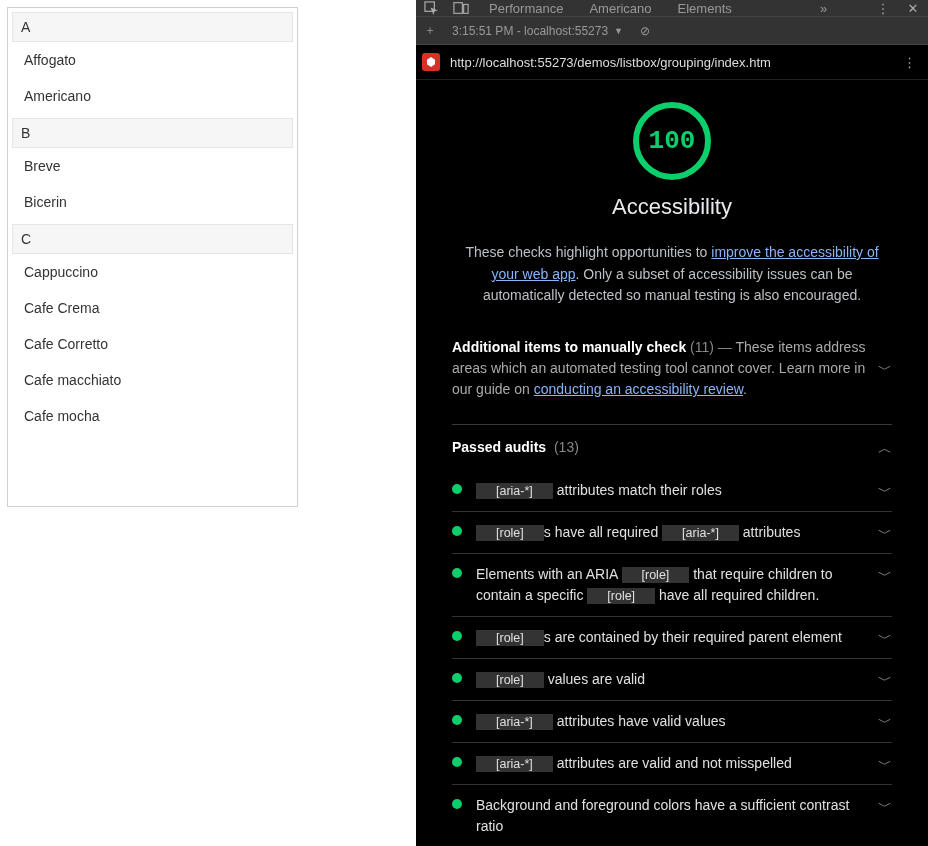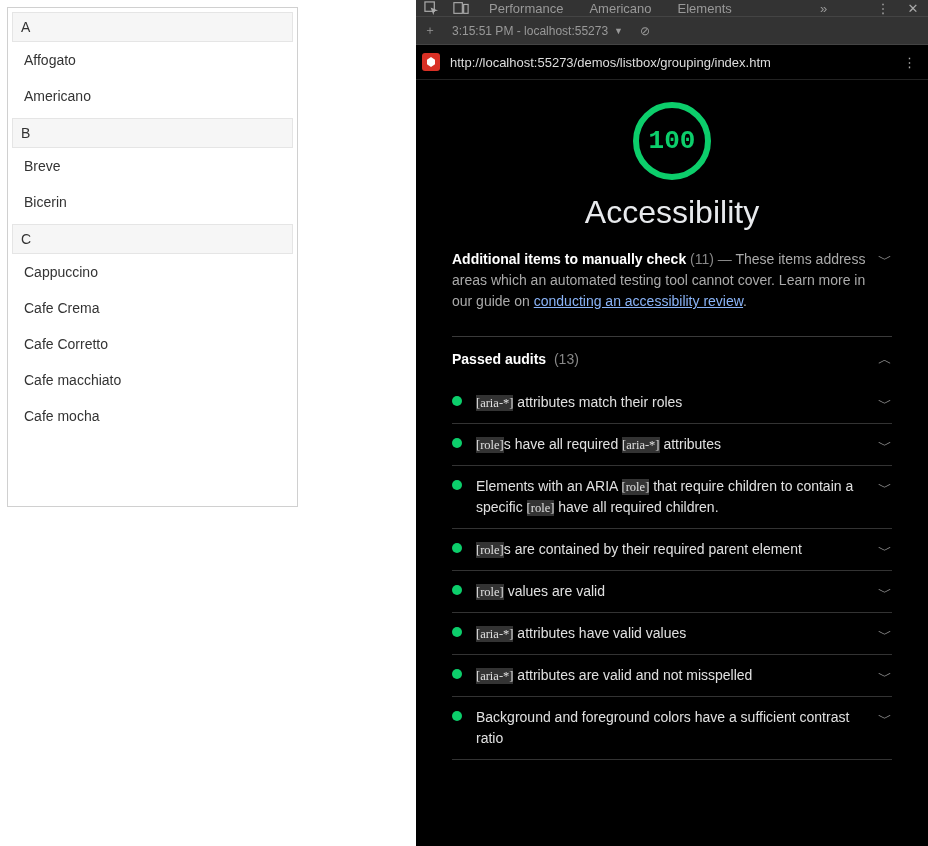--- a/index.html
+++ b/index.html
@@ -38,38 +38,38 @@
   .lh-ico::after { content:""; width:8px; height:10px; background:#fff; clip-path: polygon(50% 0,100% 28%,100% 72%,50% 100%,0 72%,0 28%); }
   .url-text { color:#ddd; font-size:13px; flex:1; white-space:nowrap; overflow:hidden; }
   .url-dots { color:#aaa; cursor:pointer; padding:0 6px; }
 
   
   .report { flex:1; overflow-y:auto; background:#000000; padding: 22px 36px 10px 36px; }
   .report::-webkit-scrollbar { width:0; }
   .gauge-wrap { text-align:center; }
   .gauge { width:78px; height:78px; border:6px solid #0cce6b; border-radius:50%; display:flex; align-items:center; justify-content:center; margin:0 auto 14px; }
   .gauge-score { font-family: "Consolas","Courier New",monospace; font-size:26px; font-weight:bold; color:#0cce6b; }
-  .report-title { text-align:center; font-size:32px; color:#e8eaed; font-weight:400; margin-bottom:14px; }
+  .report-title { text-align:center; font-size:22px; color:#e8eaed; font-weight:400; margin-bottom:22px; }
   .report-desc { text-align:center; font-size:14px; color:#bcc0c4; line-height:1.55; margin-bottom:26px; }
   .report-desc a { color:#8ab4f8; text-decoration:underline; }
 
-  .section-head { display:flex; align-items:flex-start; gap:10px; padding:4px 0; cursor:pointer; }
+  .section-head { display:flex; align-items:center; gap:10px; padding:4px 0; cursor:pointer; }
   .section-head .txt { flex:1; font-size:14px; color:#aaa; line-height:1.5; }
   .section-head .txt .strong { color:#fff; font-weight:bold; }
   .section-head .txt .count { color:#888; }
   .section-head .txt a { color:#8ab4f8; text-decoration:underline; }
   .chev { color:#888; font-size:14px; margin-top:2px; flex-shrink:0; }
 
   .divider { border:0; border-top:1px solid #3a3a3a; margin:20px 0 8px; }
 
   .audit-list { margin-top:8px; }
   .audit-row { display:flex; align-items:flex-start; gap:14px; padding:10px 0; border-bottom:1px solid #333; cursor:pointer; }
   .dot { width:10px; height:10px; background:#0cce6b; border-radius:50%; flex-shrink:0; margin-top:4px; }
   .audit-text { flex:1; font-size:14px; color:#e0e0e0; line-height:1.5; word-break:break-word; }
-  .audit-text code { font-family:Liberation Serif, serif; background:#333; padding:1px 0; border-radius:0; font-size:12.5px; }
+  .audit-text code { font-family:Liberation Sans, sans-serif; background:#333; padding:1px 20px; border-radius:0; font-size:12.5px; }
   .audit-row .chev { margin-top:3px; }
 </style>
 </head>
 <body>
 
 <div class="root">
 
   <div class="listbox-wrap">
     <div class="listbox" id="listbox">
         <div class="group-header">A</div>
@@ -130,20 +130,23 @@
       <div class="url-text">http://localhost:55273/demos/listbox/grouping/index.htm</div>
       <div class="url-dots">⋮</div>
     </div>
 
     <div class="report">
       <div class="gauge-wrap">
         <div class="gauge">
             <span class="gauge-score">100</span>
           </div>
         <div class="report-title">Accessibility</div>
+        <p class="report-desc">
+          <span>These checks highlight opportunities to </span><a href="#">improve the accessibility of your web app</a><span>. Only a subset of accessibility issues can be automatically detected so manual testing is also encouraged.</span>
+        </p>
       </div>
 
       <div class="section-head">
         <div class="txt">
           <span class="strong">Additional items to manually check</span>
           <span class="count">(11)</span><span class="count"> — </span><span>These items address areas which an automated testing tool cannot cover. Learn more in our guide on </span><a href="#">conducting an accessibility review</a><span>.</span>
         </div>
         <div class="chev">﹀</div>
       </div>
 

